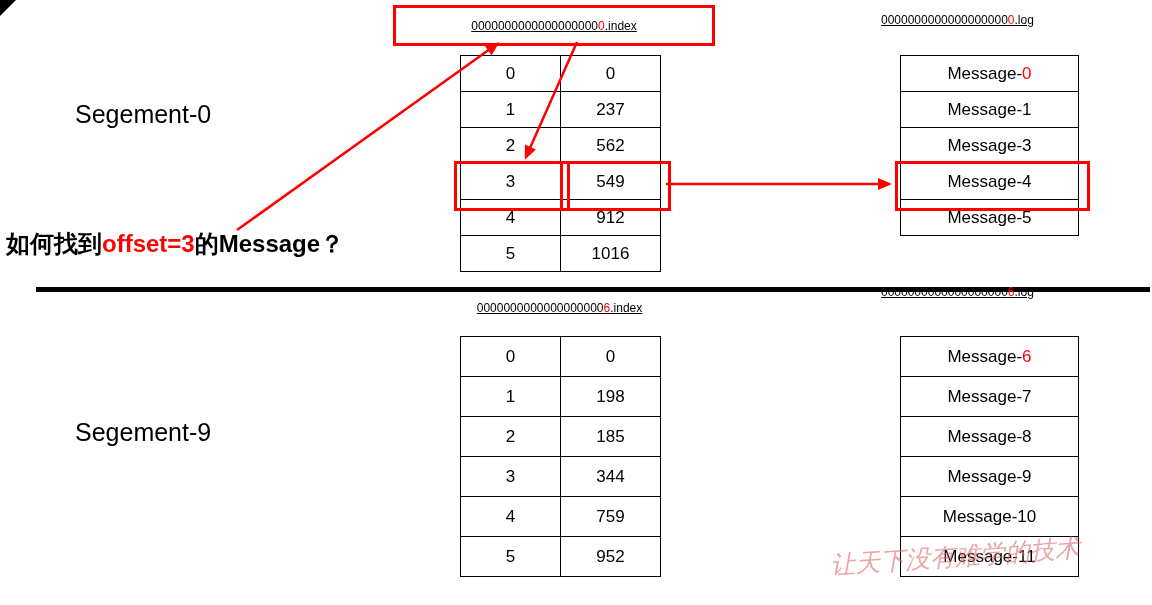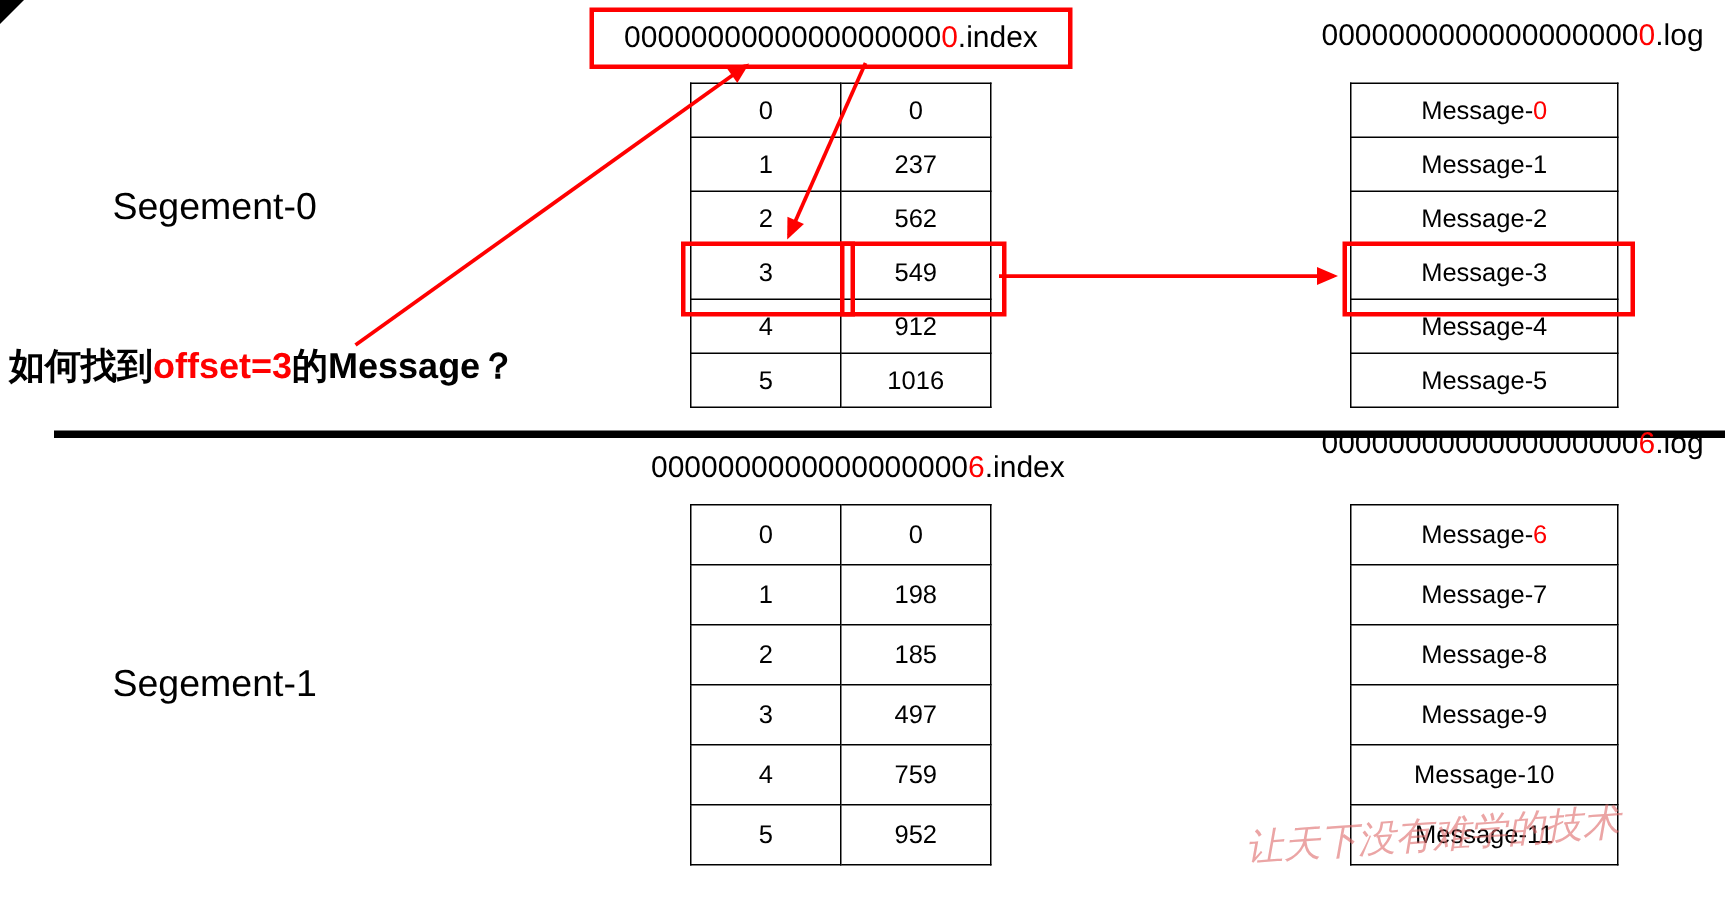--- a/index.html
+++ b/index.html
@@ -6,24 +6,24 @@
   body{font-family:"Liberation Sans",sans-serif;color:#000;}
   .canvas{position:relative;width:1152px;height:605px;background:#fff;overflow:hidden;}
   .abs{position:absolute;}
   table.dtable{border-collapse:collapse;background:#fff;position:absolute;}
   .dtable td{border:1.5px solid #000;text-align:center;vertical-align:middle;font-size:17px;padding:0;background:#fff;}
   .idx td{width:99px;}
   .log td{width:177px;}
   .rows-top td{height:35px;}
   .rows-bot td{height:39px;}
   .red{color:#ff0000;}
-  .file-title{font-size:20px;white-space:nowrap;color:#000;}
+  .file-title{font-size:12px;white-space:nowrap;color:#000;text-decoration:underline;}
   .title-box{border:3px solid #ff0000;display:flex;align-items:center;justify-content:center;background:#fff;z-index:2;}
   .red-frame{position:absolute;border:3px solid #ff0000;z-index:4;pointer-events:none;background:transparent;}
-  .seg-label{font-size:25px;color:#000;margin-top:24px;}
+  .seg-label{font-size:25px;color:#000;}
   .question{font-size:24px;font-weight:bold;white-space:nowrap;color:#000;}
   .divider{background:#000;}
   .watermark{font-family:"DejaVu Serif",serif;font-size:25px;font-style:italic;
              color:rgba(222,105,105,0.6);transform:rotate(-4deg);z-index:5;white-space:nowrap;}
   .arrows{left:0;top:0;z-index:6;pointer-events:none;}
   .corner{width:0;height:0;border-top:16px solid #000;border-right:16px solid transparent;}
   .ctr{text-align:center;}
 </style>
 </head>
 <body>
@@ -71,43 +71,40 @@
 
   <table class="dtable log rows-top" style="left:900px;top:55px;border-radius:17px;">
     <tbody>
         <tr>
           <td><span>Message-</span><span class="red">0</span></td>
         </tr>
     <tr>
           <td><span>Message-</span><span>1</span></td>
         </tr>
     <tr>
-          <td><span>Message-</span><span>2</span></td>
-        </tr>
-    <tr>
           <td><span>Message-</span><span>3</span></td>
         </tr>
     <tr>
           <td><span>Message-</span><span>4</span></td>
         </tr>
     <tr>
           <td><span>Message-</span><span>5</span></td>
         </tr>
   </tbody>
     </table>
 
   <div class="red-frame" style="left:454px;top:161px;width:110px;height:44px;"></div>
   <div class="red-frame" style="left:560px;top:161px;width:105px;height:44px;"></div>
   <div class="red-frame" style="left:895px;top:161px;width:189px;height:44px;"></div>
 
   <div class="abs question" style="left:6px;top:228px;"><span>如何找到</span><span class="red">offset=3</span><span>的Message？</span></div>
 
   <div class="abs divider" style="left:36px;top:287px;width:1114px;height:5px;"></div>
 
-  <div class="abs seg-label" style="left:75px;top:418px;">Segement-1</div>
+  <div class="abs seg-label" style="left:75px;top:418px;">Segement-9</div>
 
   <div class="abs file-title ctr" style="left:434px;top:301px;width:251px;"><span>0000000000000000000</span><span class="red">6</span><span>.index</span></div>
 
   <div class="abs file-title" style="left:881px;top:285px;"><span>0000000000000000000</span><span class="red">6</span><span>.log</span></div>
 
   <table class="dtable idx rows-bot" style="left:460px;top:336px;">
     <tbody>
         <tr>
       <td>0</td>
       <td>0</td>
@@ -115,21 +112,21 @@
     <tr>
       <td>1</td>
       <td>198</td>
     </tr>
     <tr>
       <td>2</td>
       <td>185</td>
     </tr>
     <tr>
       <td>3</td>
-      <td>497</td>
+      <td>344</td>
     </tr>
     <tr>
       <td>4</td>
       <td>759</td>
     </tr>
     <tr>
       <td>5</td>
       <td>952</td>
     </tr>
   </tbody>

